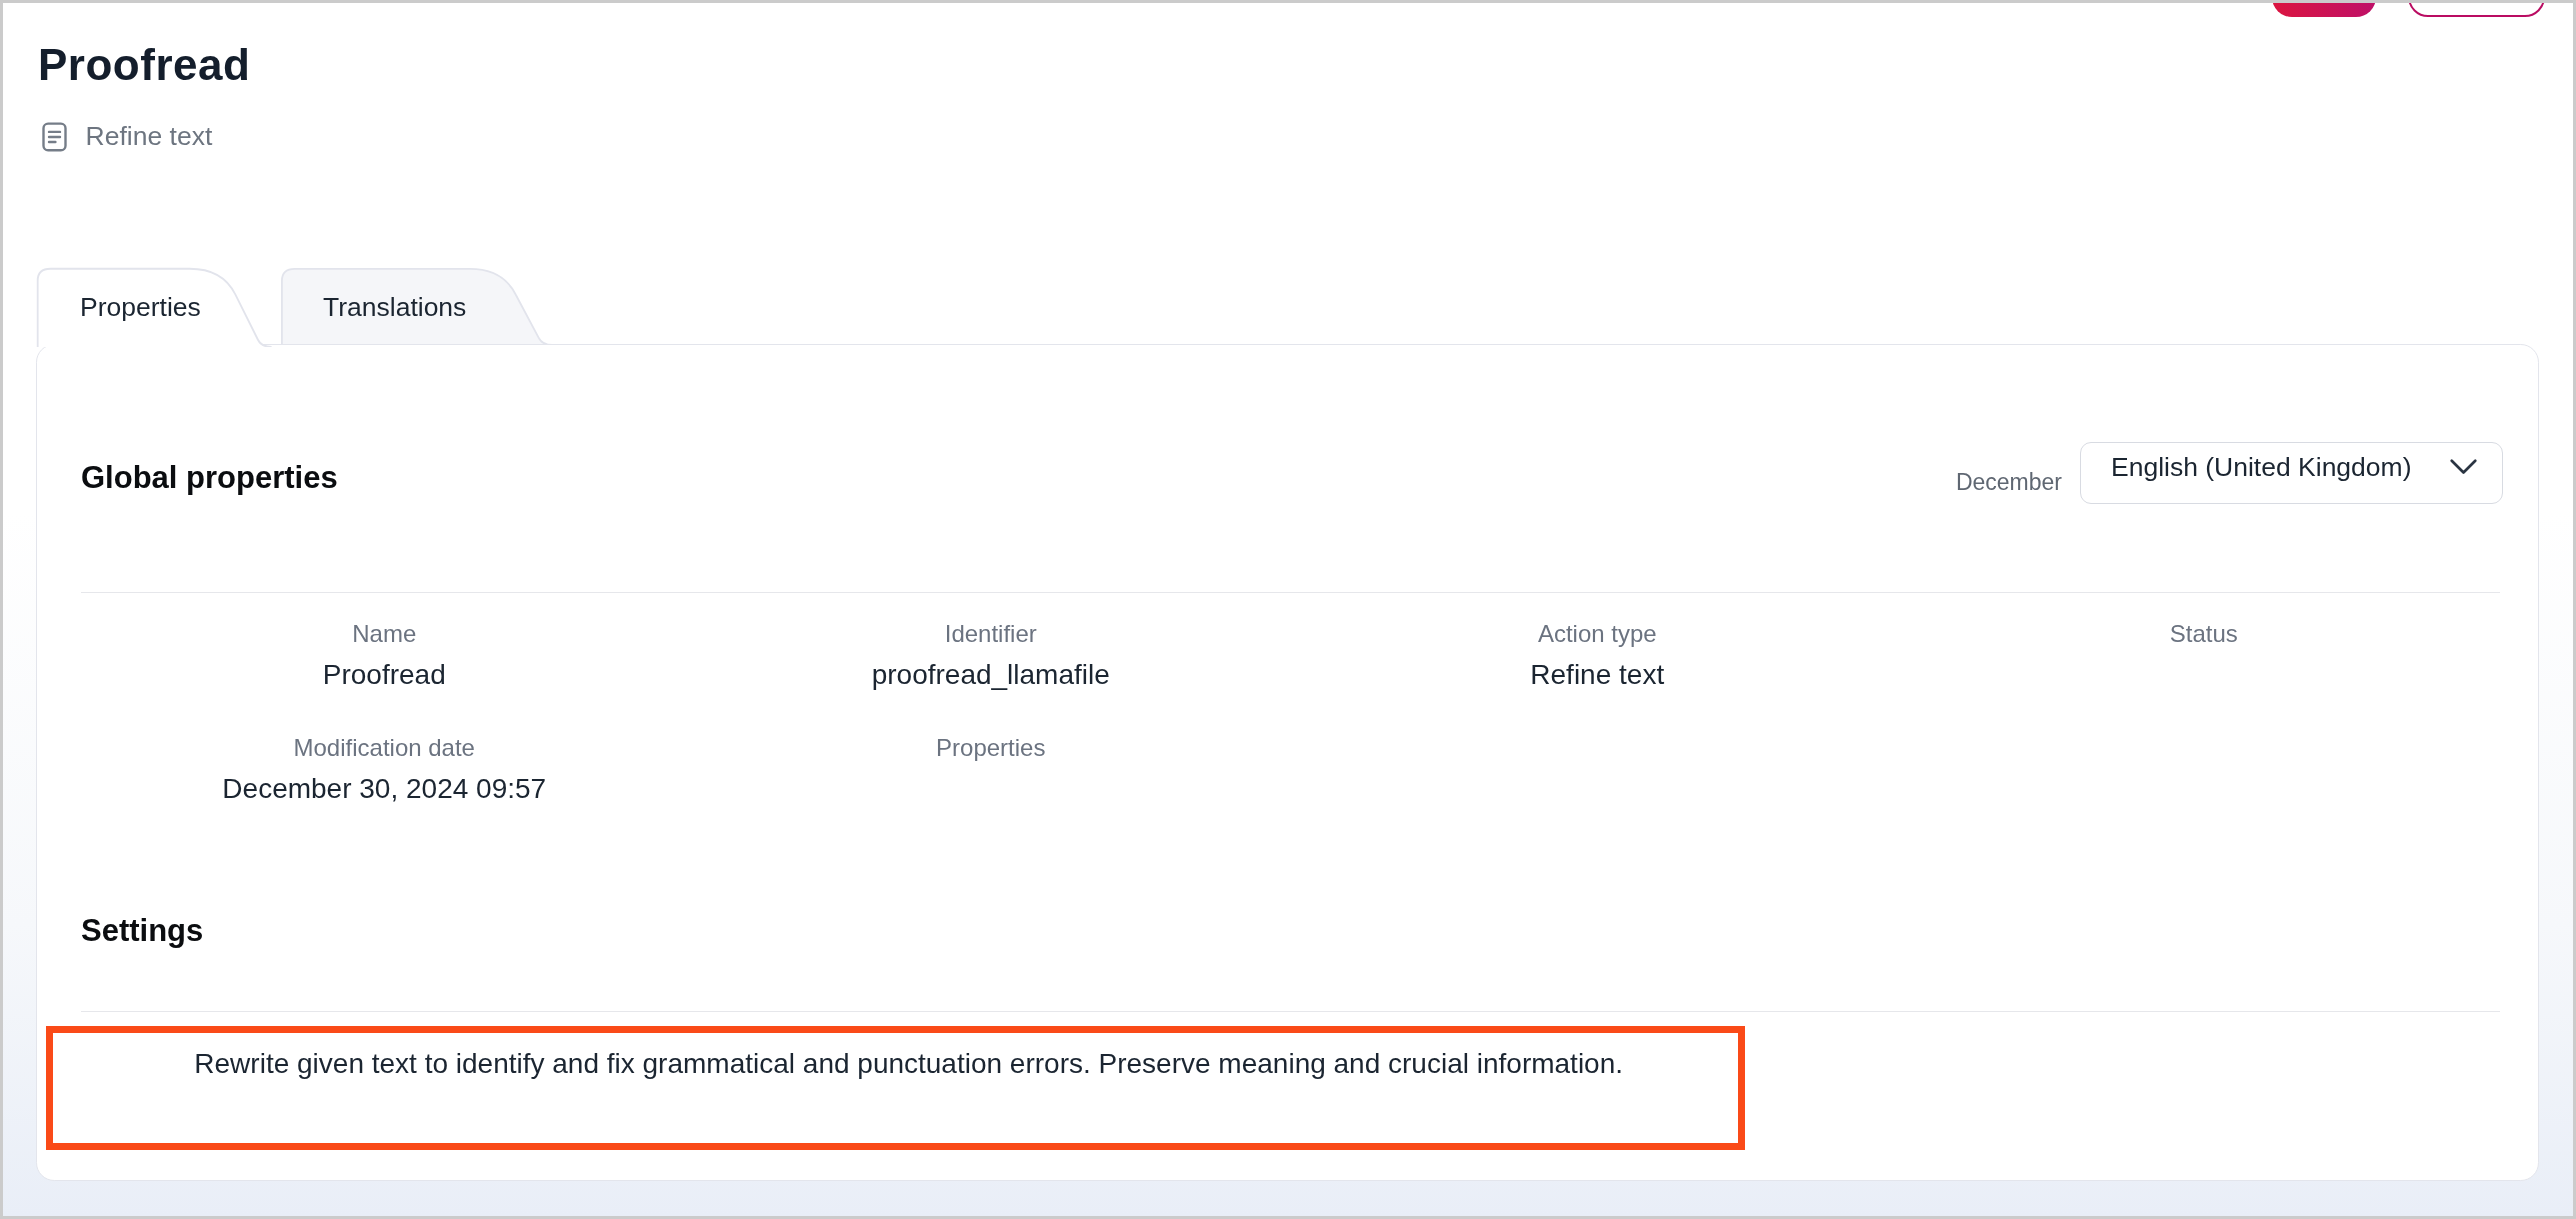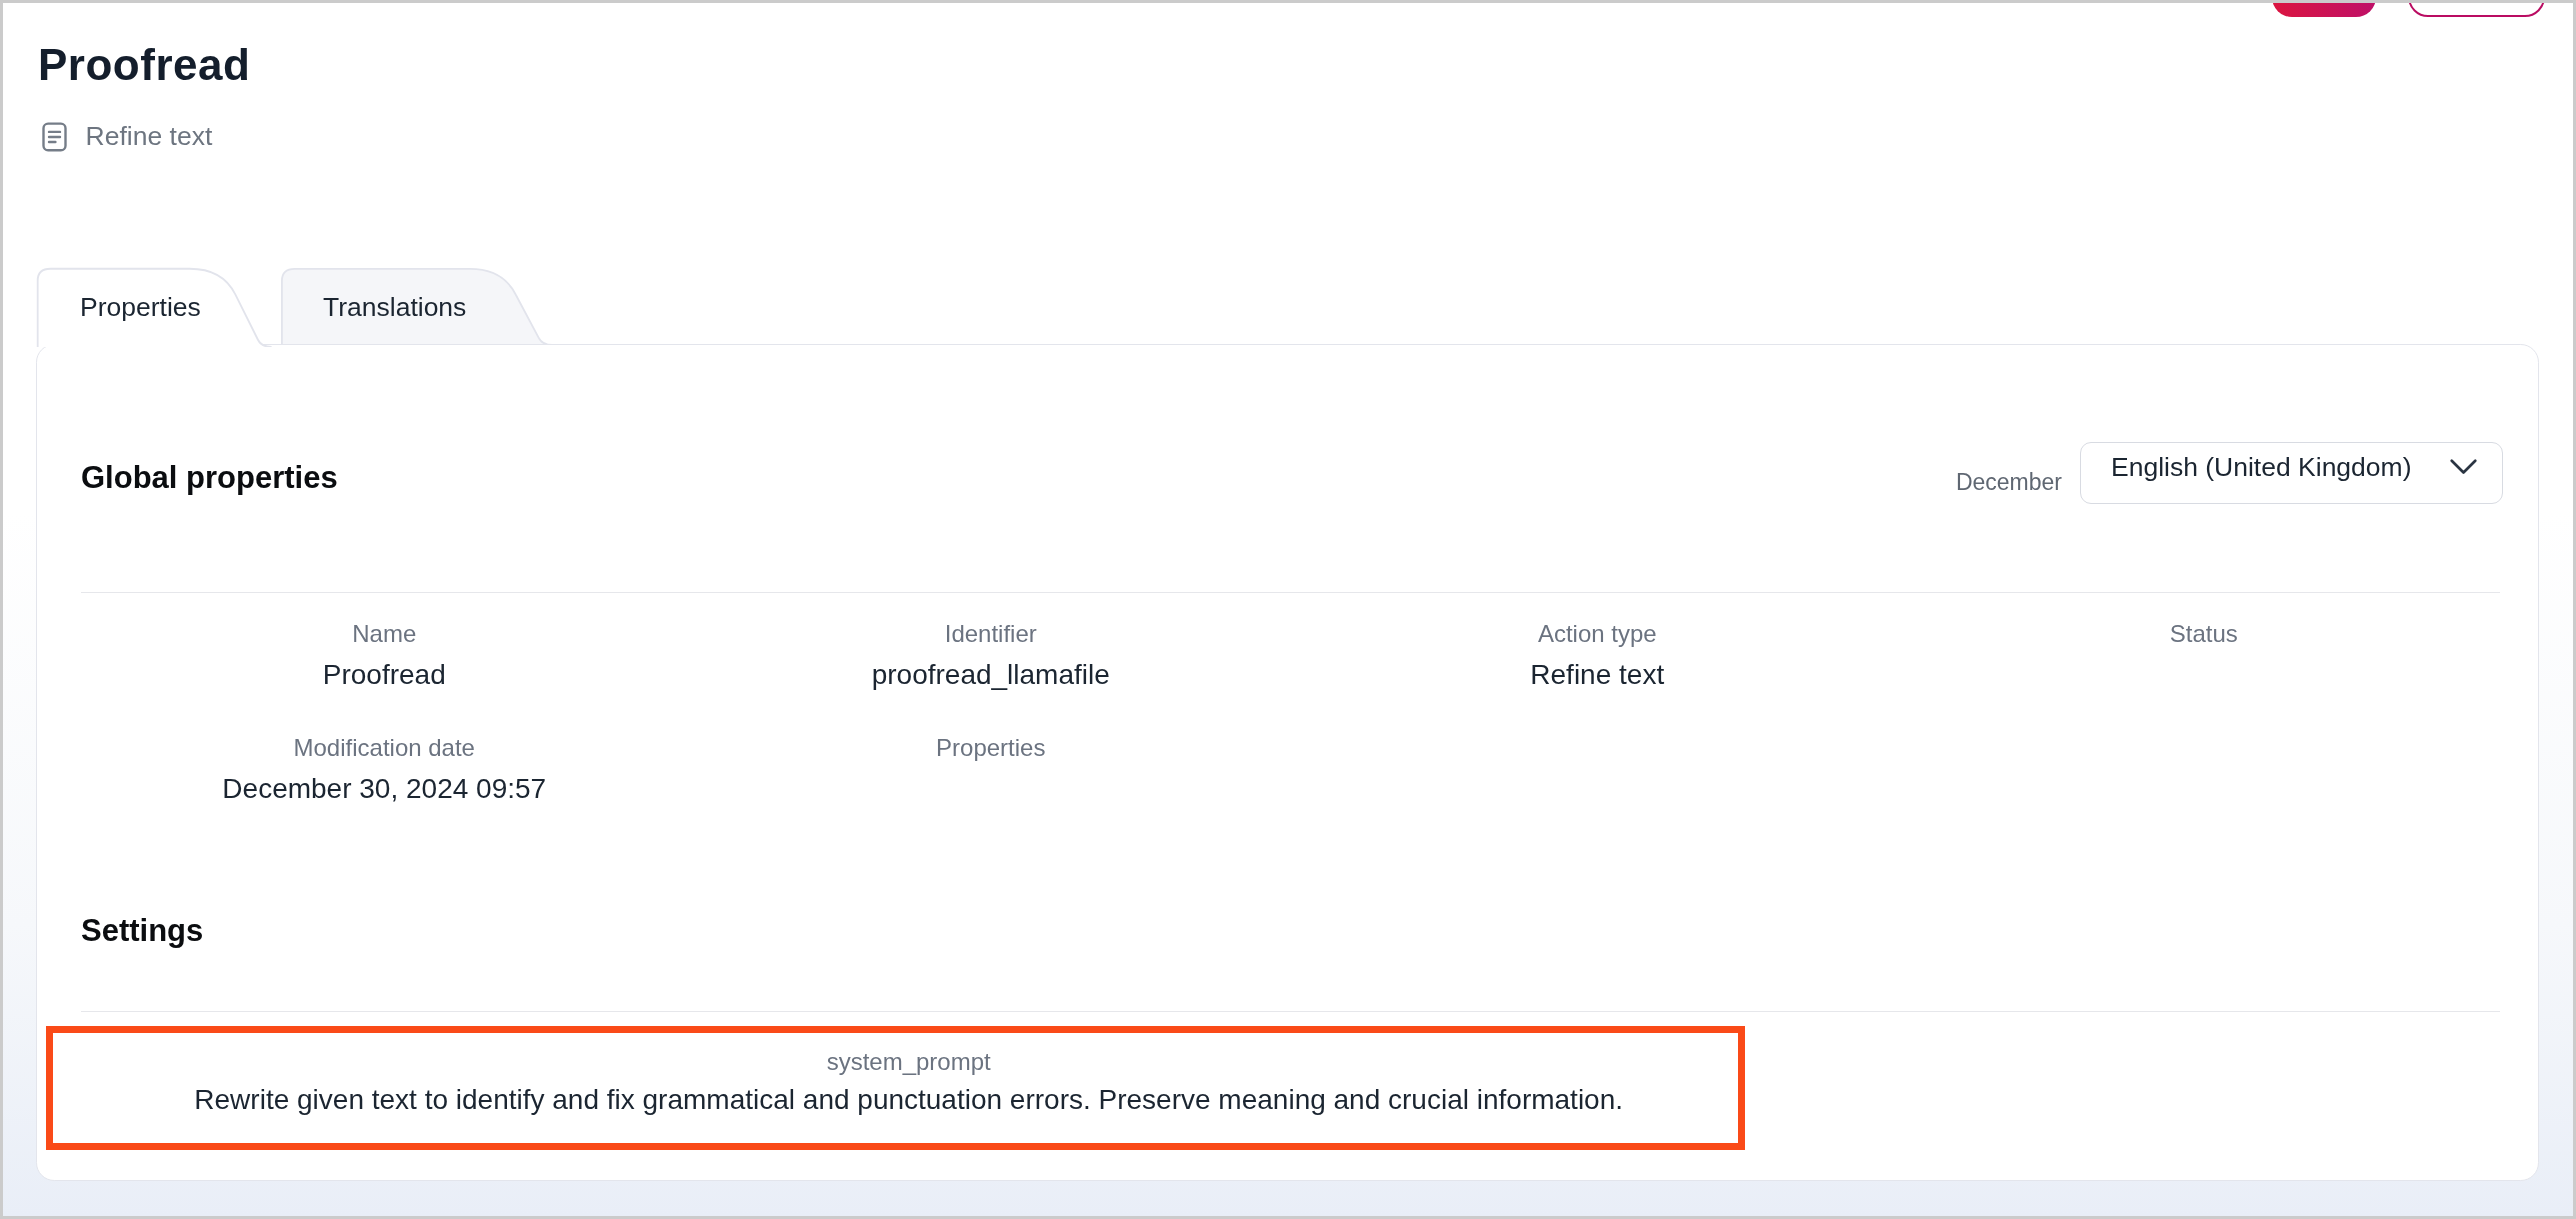--- a/index.html
+++ b/index.html
@@ -231,19 +231,18 @@
         <div class="field-label">Properties</div>
         <div class="field-value"></div>
       </div>
     </div>
 
     <h2 class="section-heading heading-settings">Settings</h2>
 
     <div class="divider divider-2"></div>
 
     <div class="prompt-box">
-      <div class="field-label">system_prompt</div>
       <div class="field-value">Rewrite given text to identify and fix grammatical and punctuation errors. Preserve meaning and crucial information.</div>
     </div>
 
   </div>
 </div>
 
 
 </body></html>

